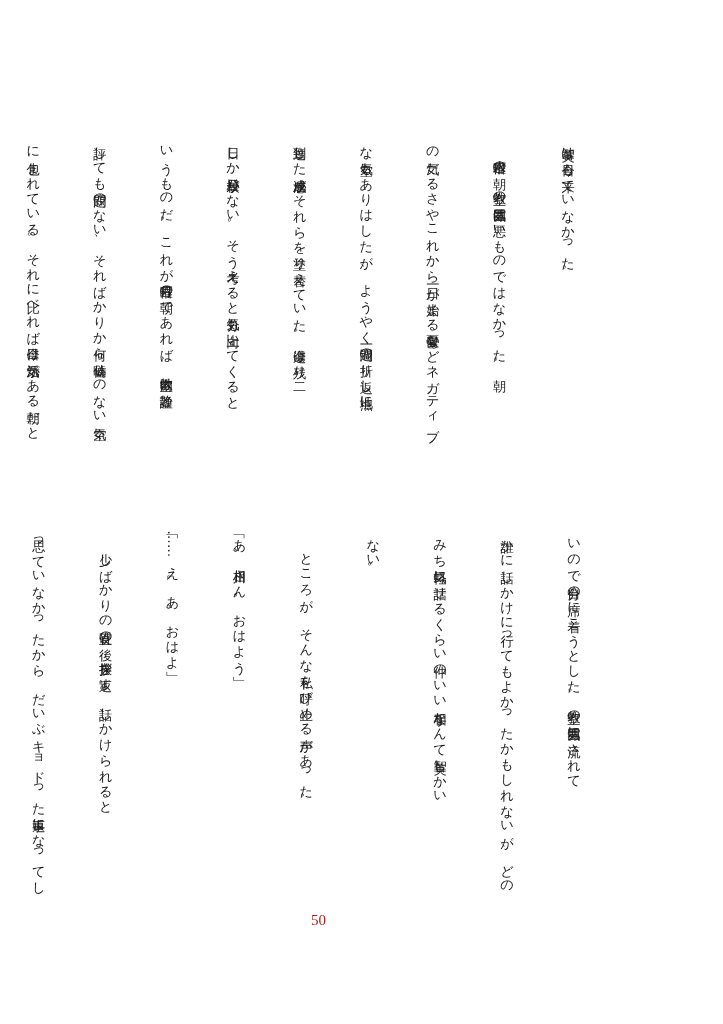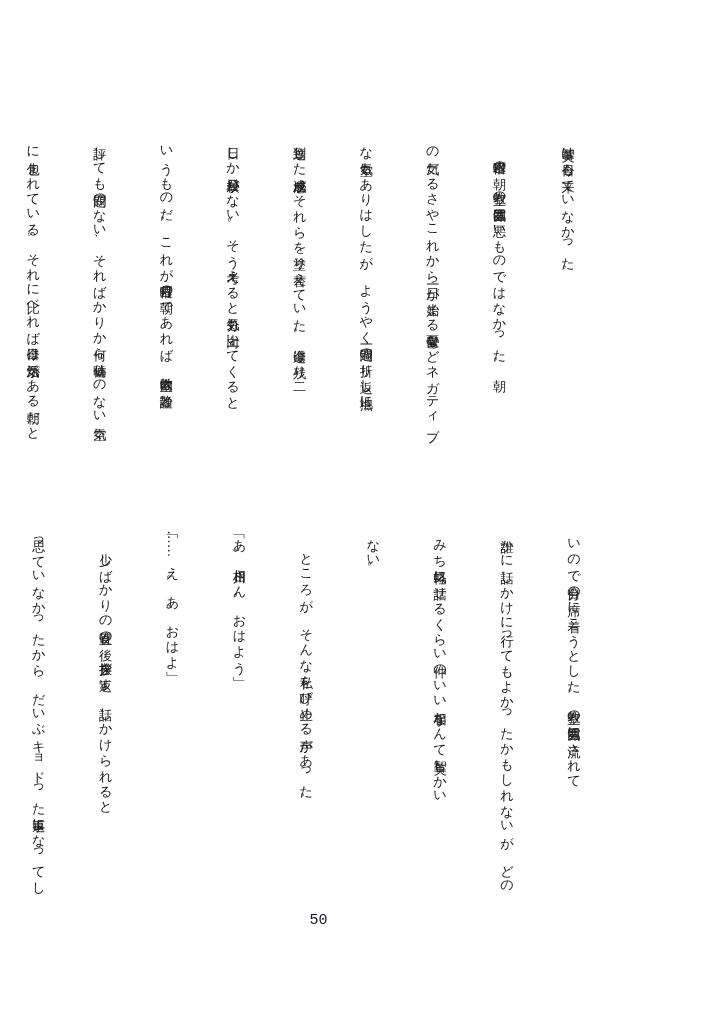--- a/index.html
+++ b/index.html
@@ -14,22 +14,22 @@
     color: #1a1a1a;
     white-space: pre;
   }
   .col { display: block; }
   .top-block { right: 100px; top: 137px; height: 360px; line-height: 22.2px; }
   .bottom-block { right: 94px; top: 530px; height: 365px; line-height: 22.3px; }
   .top-block .heading { margin-left: 2px; }
   .page-number {
     position: absolute; left: 0; width: 637px; top: 912px;
     text-align: center;
-    font-family: Liberation Mono, monospace;
-    font-size: 15px; color: #0f172a;
+    font-family: Liberation Serif, serif;
+    font-size: 15px; color: #b91c1c;
   }
 </style>
 </head>
 <body>
 
 <div class="page">
   <div class="block top-block">
     <span class="col heading">智美は今日も来ていなかった。</span>
     <span class="col">　水曜日の朝、教室の雰囲気は悪いものではなかった。朝</span>
     <span class="col">の気だるさやこれから一日が始まる憂鬱などネガティブ</span>

